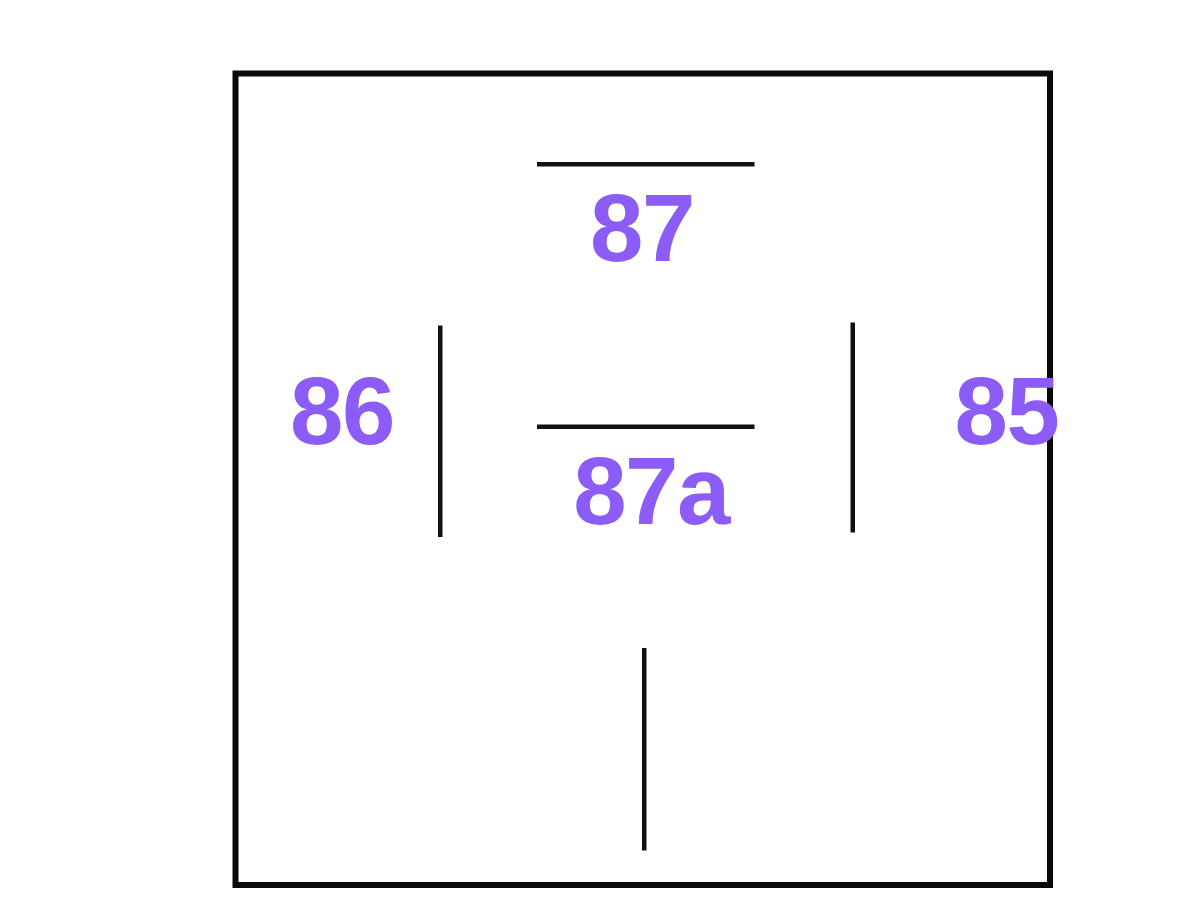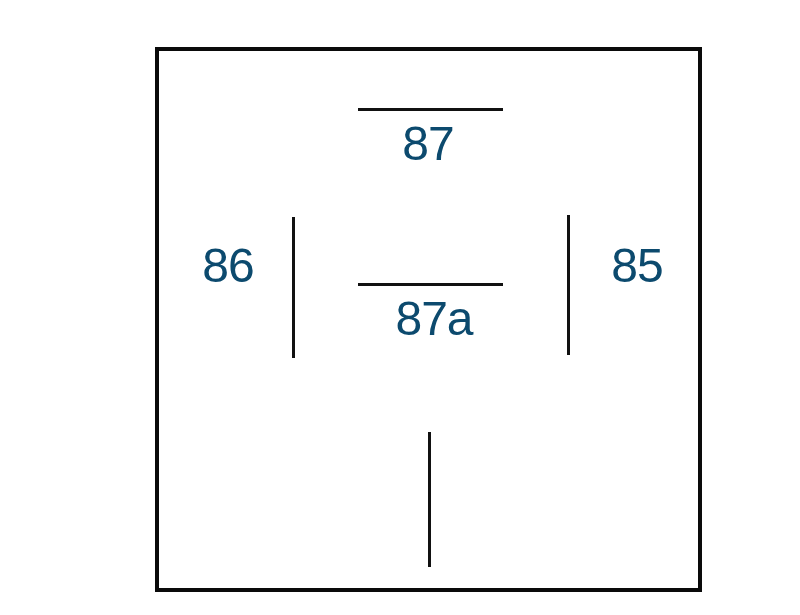--- a/index.html
+++ b/index.html
@@ -35,33 +35,33 @@
     width: 3px;
     background: #111111;
   }
   .hline-87  { left: 358px; top: 108px; width: 145px; }
   .hline-87a { left: 358px; top: 283px; width: 145px; }
   .vline-86  { left: 292px; top: 217px; height: 141px; }
   .vline-85  { left: 567px; top: 215px; height: 140px; }
   .vline-30  { left: 428px; top: 432px; height: 135px; }
   .pin-label {
     position: absolute;
-    color: #0c4a6e;
-    font-weight: normal;
-    font-size: 48px;
+    color: #8b5cf6;
+    font-weight: bold;
+    font-size: 64px;
     line-height: 1;
     letter-spacing: -1px;
     transform: translateX(-50%);
     white-space: nowrap;
     user-select: none;
   }
   .label-87  { left: 428px; top: 120px; }
   .label-87a { left: 434px; top: 295px; }
   .label-86  { left: 228px; top: 242px; }
-  .label-85  { left: 637px; top: 242px; }
+  .label-85  { left: 671px; top: 242px; }
   .label-30  { left: 496px; top: 455px; }
 </style>
 </head>
 <body>
 
 <div class="canvas">
 
   <div class="outline"></div>
 
   <div class="hline hline-87"></div>

